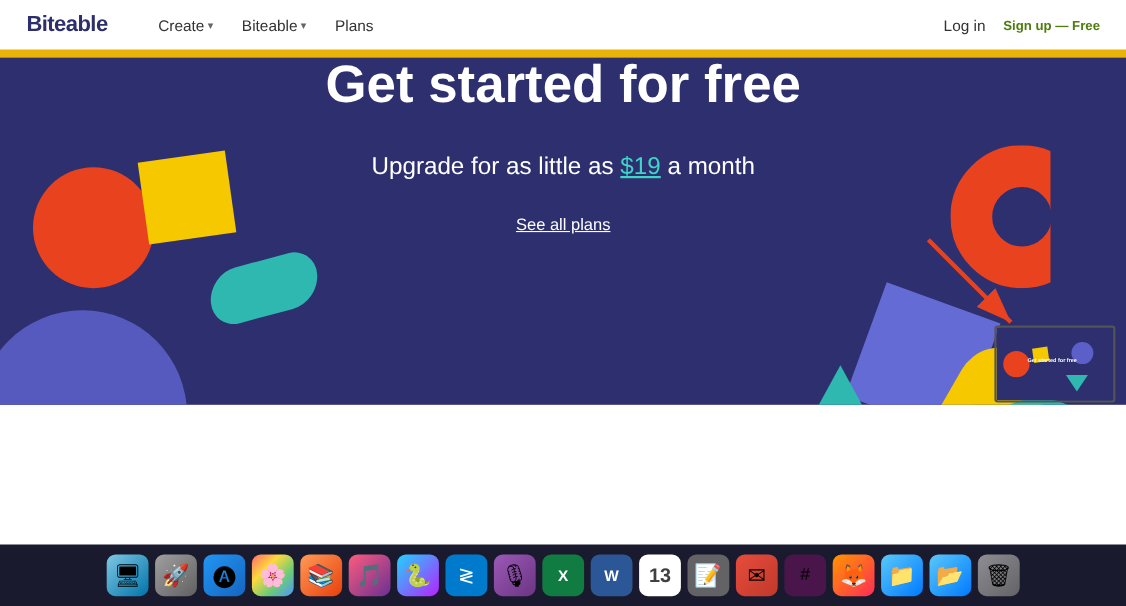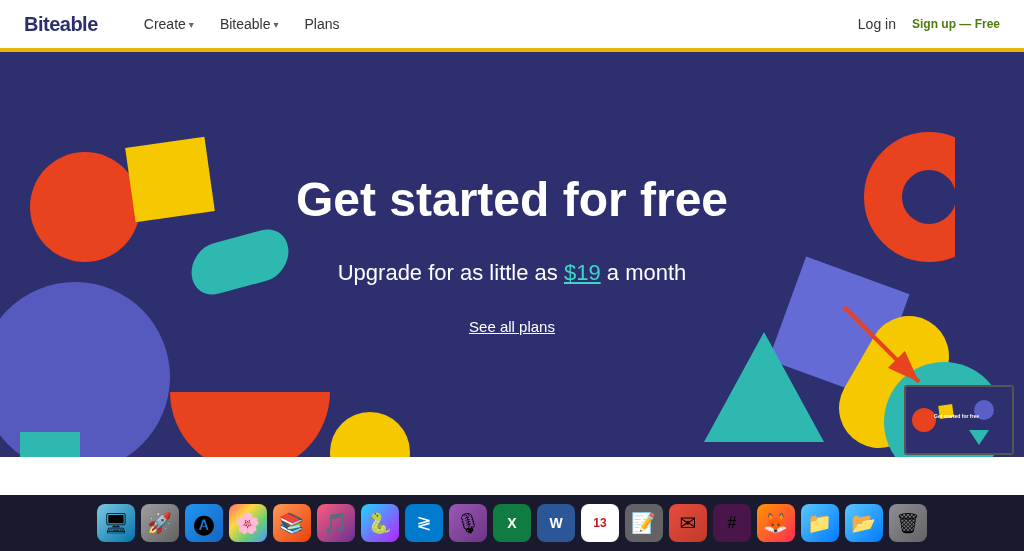--- a/index.html
+++ b/index.html
@@ -5,21 +5,21 @@
     * { margin: 0; padding: 0; box-sizing: border-box; }
     body { width: 1024px; height: 551px; overflow: hidden; font-family: -apple-system, BlinkMacSystemFont, 'Segoe UI', sans-serif; }
 
     
     .navbar {
       background: #fff;
       height: 52px;
       display: flex;
       align-items: center;
       padding: 0 24px;
-      border-bottom: 4px solid #eab308;
+      border-bottom: 7px solid #eab308;
       position: relative;
       z-index: 10;
     }
     .navbar-logo {
       font-weight: 800;
       font-size: 20px;
       color: #2c2f6b;
       margin-right: 36px;
       letter-spacing: -0.5px;
     }
@@ -55,27 +55,27 @@
     .btn-signup {
       font-size: 12px;
       color: #4d7c0f;
       font-weight: 700;
       cursor: pointer;
     }
 
     
     .hero {
       background: #2d2f6e;
-      height: 405px;
+      height: 316px;
       position: relative;
       overflow: hidden;
       display: flex;
       flex-direction: column;
       align-items: center;
-      justify-content: center;
+      justify-content: flex-start;
     }
 
     
     .shape {
       position: absolute;
       border-radius: 0;
     }
 
     
     .shape-orange-circle {
@@ -357,21 +357,21 @@
   <div class="dock-icon dock-icon-launchpad">🚀</div>
   <div class="dock-icon dock-icon-appstore">🅐</div>
   <div class="dock-icon dock-icon-photos">🌸</div>
   <div class="dock-icon dock-icon-books">📚</div>
   <div class="dock-icon dock-icon-itunes">🎵</div>
   <div class="dock-icon dock-icon-pycharm">🐍</div>
   <div class="dock-icon dock-icon-vscode" style="background:#007ACC;color:white;font-size:18px;">≷</div>
   <div class="dock-icon dock-icon-podcast">🎙</div>
   <div class="dock-icon dock-icon-excel" style="background:#107C41;color:white;font-size:14px;font-weight:bold;">X</div>
   <div class="dock-icon dock-icon-word" style="background:#2B5797;color:white;font-size:14px;font-weight:bold;">W</div>
-  <div class="dock-icon dock-icon-calendar" style="background:white;color:#b91c1c;font-size:12px;font-weight:bold;">13</div>
+  <div class="dock-icon dock-icon-calendar" style="background:white;color:#404040;font-size:18px;font-weight:bold;">13</div>
   <div class="dock-icon dock-icon-notes" style="background:#636366;color:white;">📝</div>
   <div class="dock-icon dock-icon-airmail">✉</div>
   <div class="dock-icon dock-icon-slack" style="background:#4A154B;font-size:16px;">#</div>
   <div class="dock-icon dock-icon-firefox">🦊</div>
   <div class="dock-icon dock-icon-folder1">📁</div>
   <div class="dock-icon dock-icon-folder2">📂</div>
   <div class="dock-icon dock-icon-trash">🗑</div>
 </div>
 
 </body></html>

